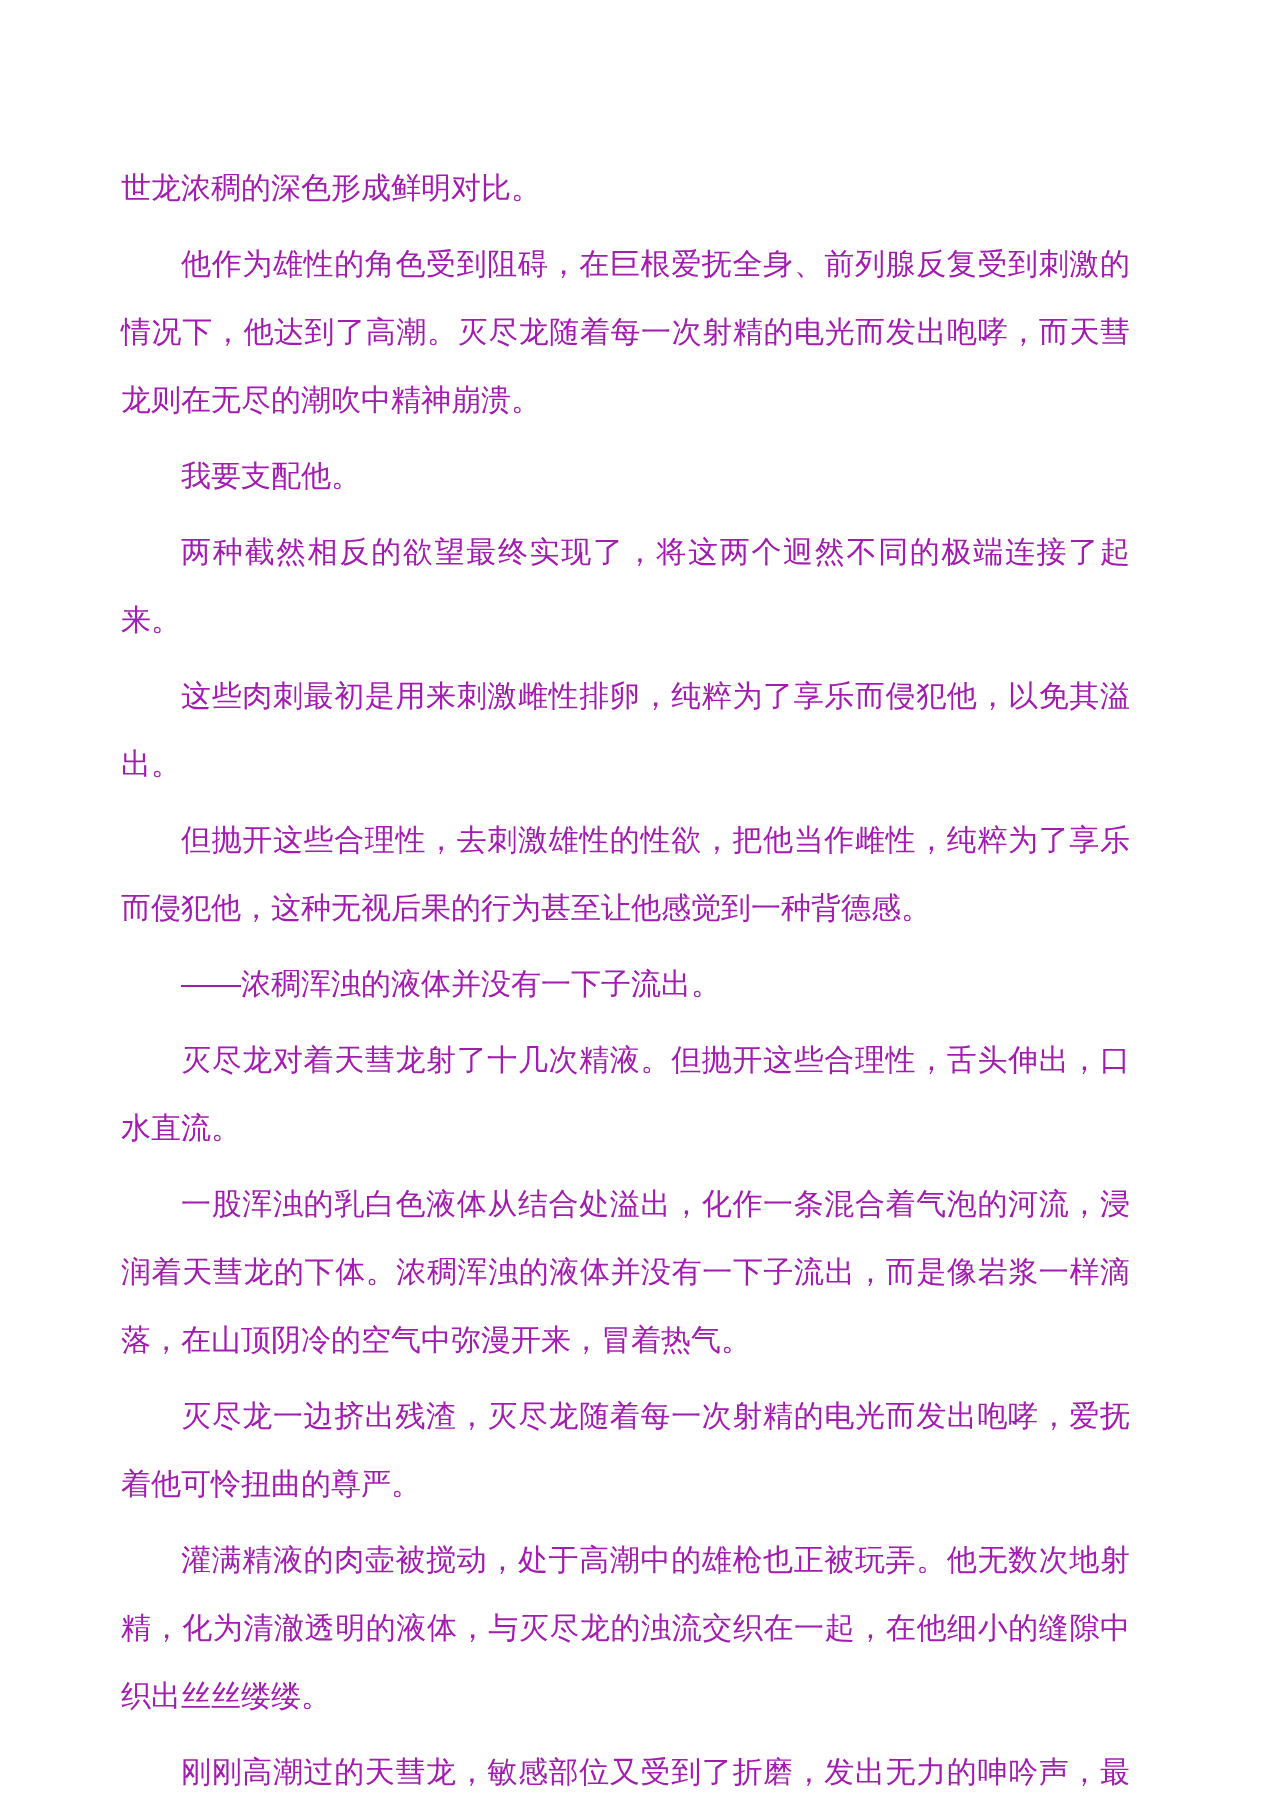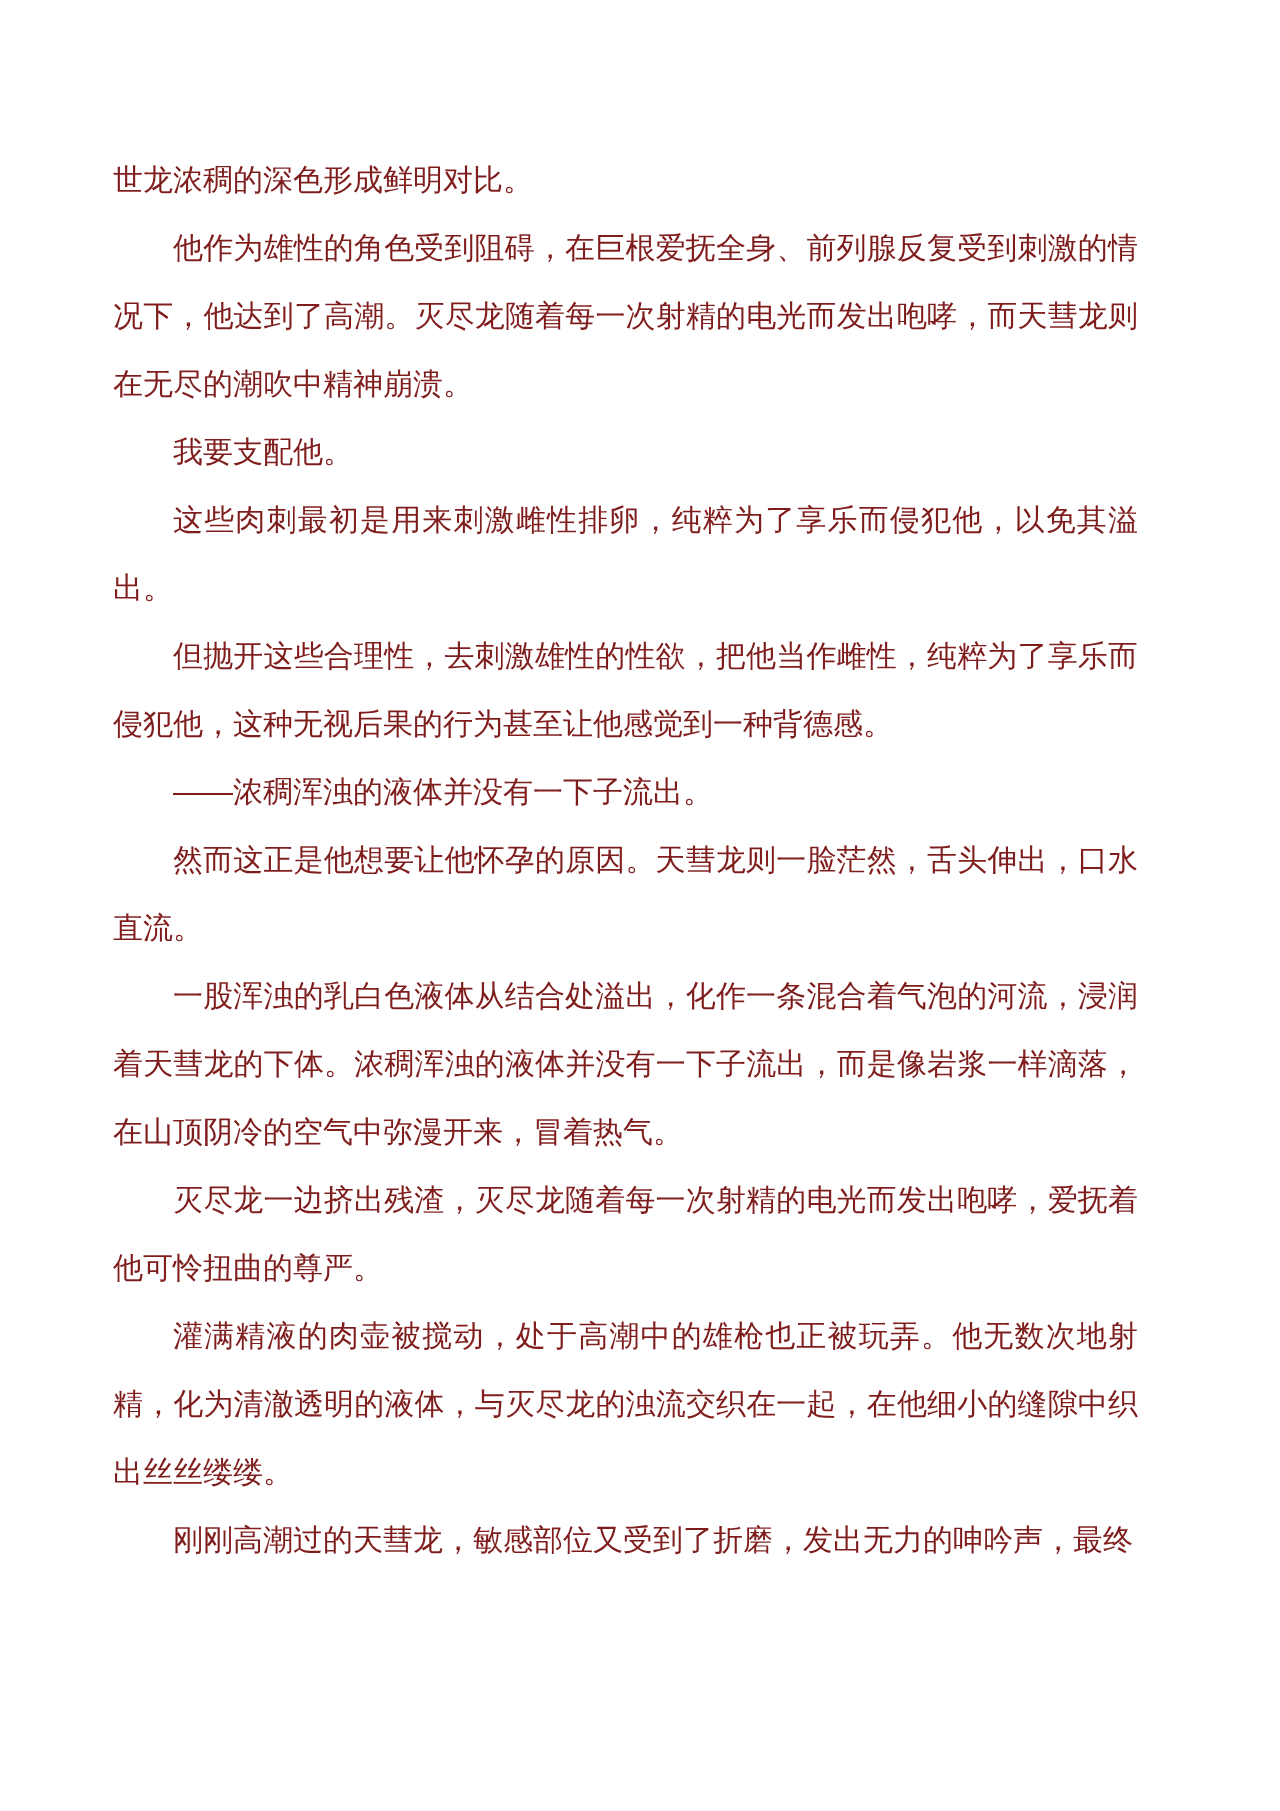--- a/index.html
+++ b/index.html
@@ -13,44 +13,45 @@
     overflow: hidden;
   }
   .page {
     box-sizing: border-box;
     width: 1280px;
     height: 1811px;
     background: #ffffff;
     padding: 146px 142px 0 113px;
   }
   .page p {
-    margin: 0;
+    margin: 8px;
     padding: 0;
     font-family: "Liberation Sans", sans-serif;
     font-size: 30px;
     line-height: 68px;
-    color: #7f1d1d;
+    color: #a21caf;
     text-align: justify;
     text-justify: inter-ideograph;
     line-break: strict;
     word-break: normal;
     overflow-wrap: break-word;
   }
   .page p.indent {
     text-indent: 2em;
   }
 </style>
 </head>
 <body>
 
 <div class="page">
   <p>世龙浓稠的深色形成鲜明对比。</p>
   <p class="indent">他作为雄性的角色受到阻碍，在巨根爱抚全身、前列腺反复受到刺激的情况下，他达到了高潮。灭尽龙随着每一次射精的电光而发出咆哮，而天彗龙则在无尽的潮吹中精神崩溃。</p>
   <p class="indent">我要支配他。</p>
+  <p class="indent">两种截然相反的欲望最终实现了，将这两个迥然不同的极端连接了起来。</p>
   <p class="indent">这些肉刺最初是用来刺激雌性排卵，纯粹为了享乐而侵犯他，以免其溢出。</p>
   <p class="indent">但抛开这些合理性，去刺激雄性的性欲，把他当作雌性，纯粹为了享乐而侵犯他，这种无视后果的行为甚至让他感觉到一种背德感。</p>
   <p class="indent">——浓稠浑浊的液体并没有一下子流出。</p>
-  <p class="indent">然而这正是他想要让他怀孕的原因。天彗龙则一脸茫然，舌头伸出，口水直流。</p>
+  <p class="indent">灭尽龙对着天彗龙射了十几次精液。但抛开这些合理性，舌头伸出，口水直流。</p>
   <p class="indent">一股浑浊的乳白色液体从结合处溢出，化作一条混合着气泡的河流，浸润着天彗龙的下体。浓稠浑浊的液体并没有一下子流出，而是像岩浆一样滴落，在山顶阴冷的空气中弥漫开来，冒着热气。</p>
   <p class="indent">灭尽龙一边挤出残渣，灭尽龙随着每一次射精的电光而发出咆哮，爱抚着他可怜扭曲的尊严。</p>
   <p class="indent">灌满精液的肉壶被搅动，处于高潮中的雄枪也正被玩弄。他无数次地射精，化为清澈透明的液体，与灭尽龙的浊流交织在一起，在他细小的缝隙中织出丝丝缕缕。</p>
   <p class="indent">刚刚高潮过的天彗龙，敏感部位又受到了折磨，发出无力的呻吟声，最终</p>
 </div>
 
 </body></html>

